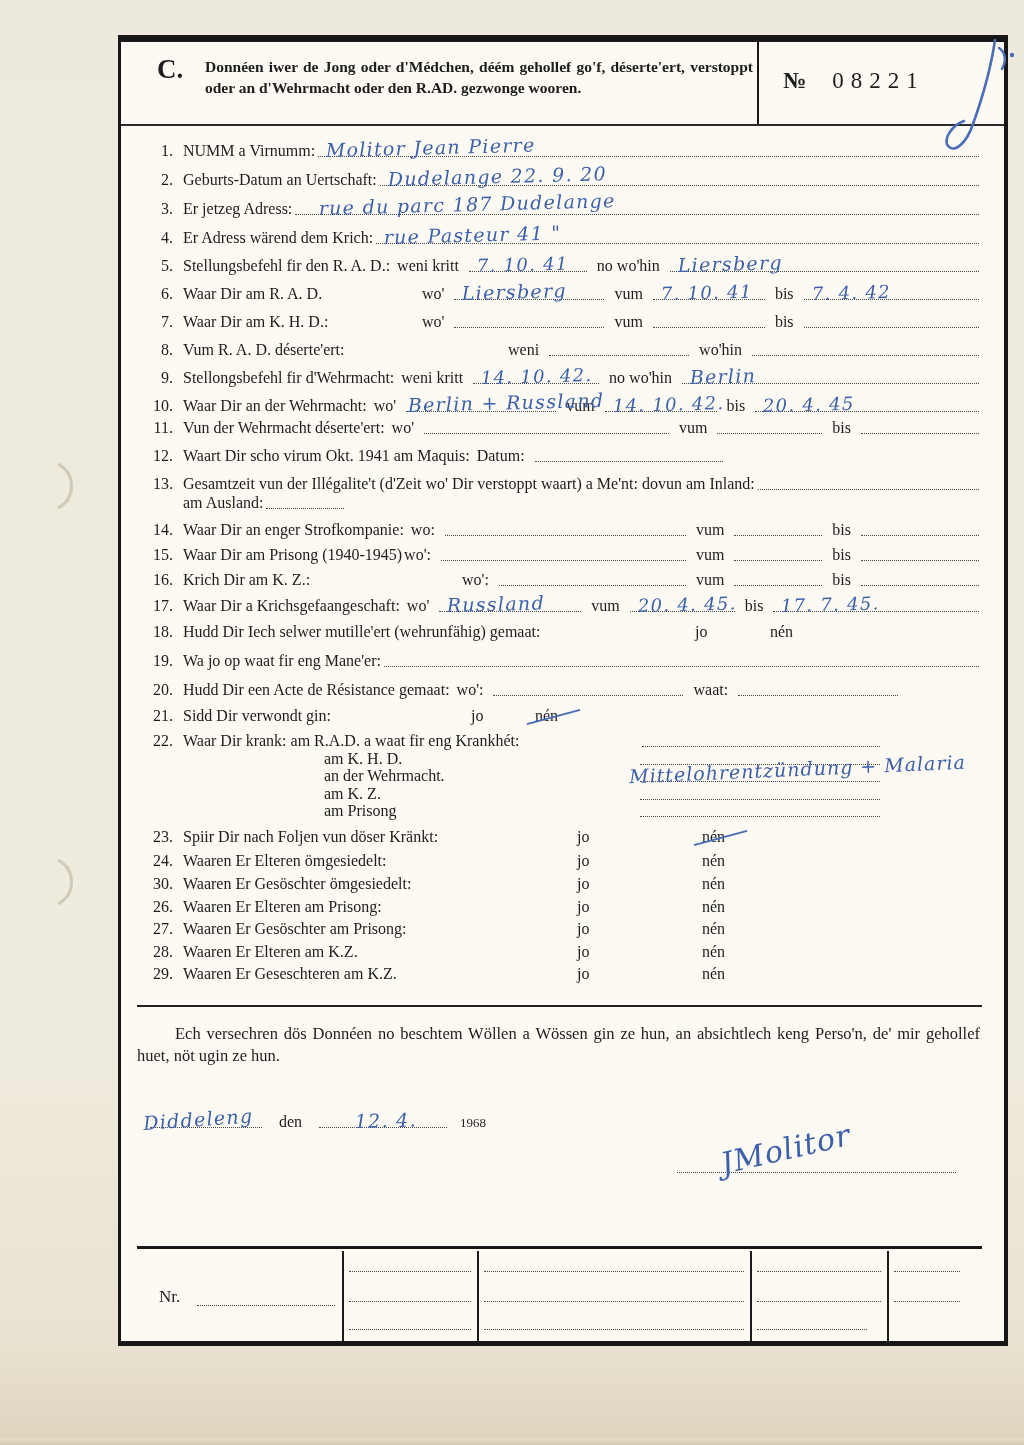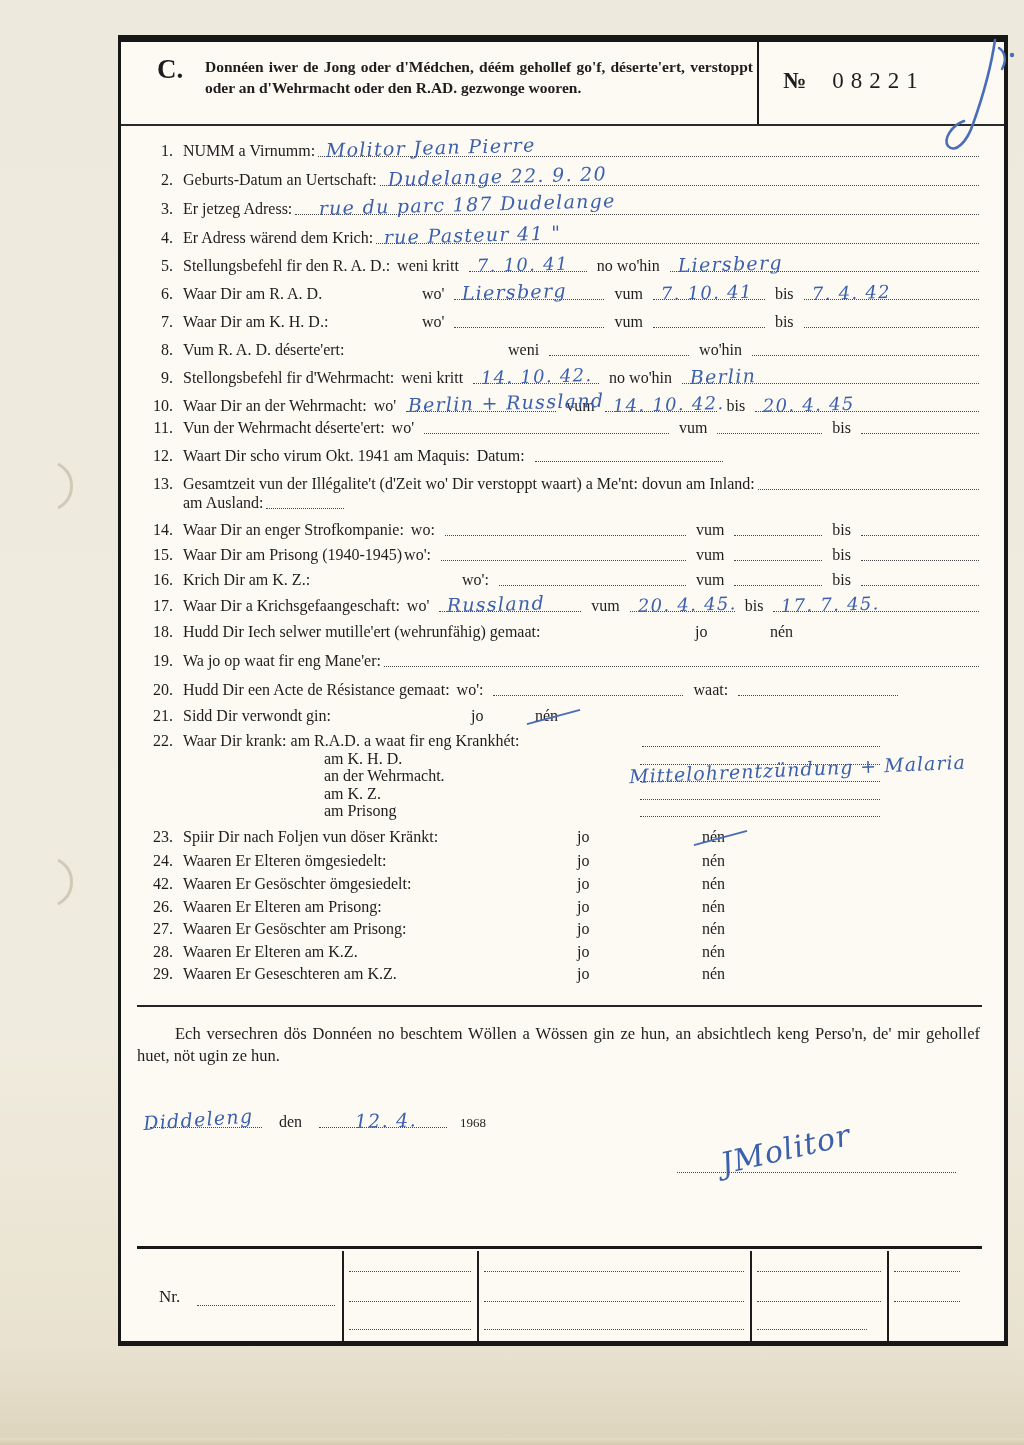--- a/index.html
+++ b/index.html
@@ -345,21 +345,21 @@
       </div>
 
       <div class="row" style="margin-top:2px">
         <span class="num">24.</span>
         <span class="lbl">Waaren Er Elteren ömgesiedelt:</span>
         <span class="jon" style="left:440px">jo</span>
         <span class="jon" style="left:565px">nén</span>
       </div>
 
       <div class="row" style="margin-top:1px">
-        <span class="num">42.</span>
+        <span class="num">30.</span>
         <span class="lbl">Waaren Er Gesöschter ömgesiedelt:</span>
         <span class="jon" style="left:440px">jo</span>
         <span class="jon" style="left:565px">nén</span>
       </div>
 
       <div class="row" style="margin-top:1px">
         <span class="num">26.</span>
         <span class="lbl">Waaren Er Elteren am Prisong:</span>
         <span class="jon" style="left:440px">jo</span>
         <span class="jon" style="left:565px">nén</span>

